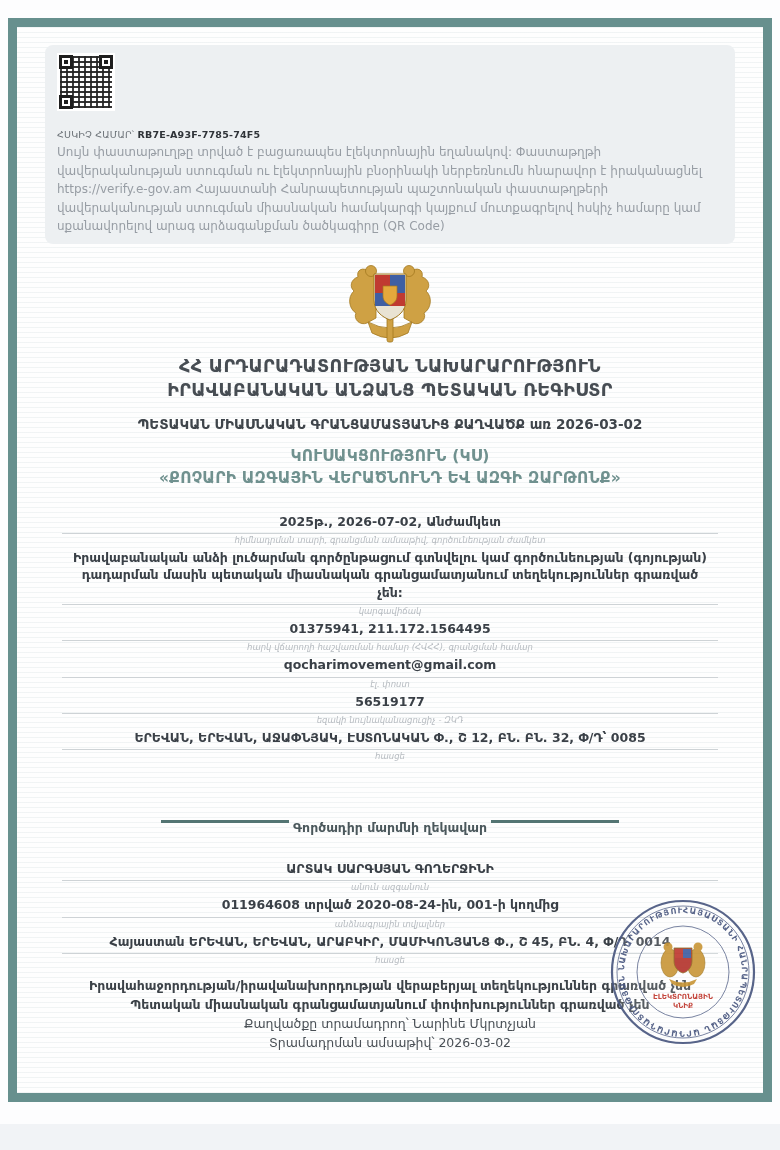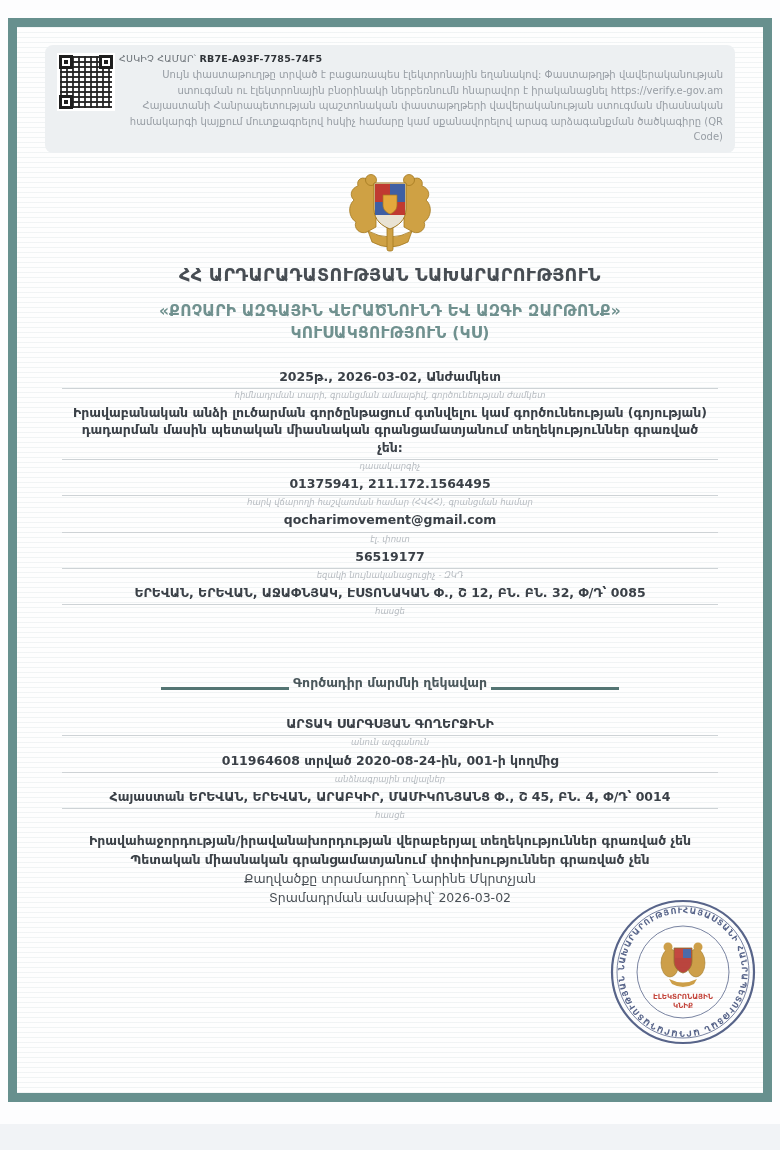--- a/index.html
+++ b/index.html
@@ -15,50 +15,50 @@
     position:absolute; left:8px; top:18px; width:764px; height:1084px;
     background:#67908e; padding:9px;
   }
   .doc-inner {
     width:100%; height:100%; background:#fefefe; position:relative; overflow:hidden;
     background-image:repeating-linear-gradient(180deg, rgba(186,203,206,0.20) 0 1px, rgba(255,255,255,0) 1px 5px);
   }
   
   .verify-block {
     margin:18px auto 0; width:690px; background:#edf0f2; border-radius:8px;
-    padding:8px 12px; display:flex; gap:4px; align-items:flex-start;
+    padding:8px 12px; display:flex; gap:18px; align-items:flex-start;flex-direction:column;
   }
   .qr { width:58px; height:58px; background:#fff; position:relative; flex:0 0 58px; }
   .qr-noise {
     position:absolute; inset:3px;
     background:
       repeating-linear-gradient(0deg, rgba(35,35,35,0.92) 0 2px, transparent 2px 5px),
       repeating-linear-gradient(90deg, rgba(35,35,35,0.88) 0 2px, transparent 2px 6px),
       repeating-linear-gradient(45deg, transparent 0 4px, rgba(255,255,255,0.95) 4px 6px);
   }
   .finder { position:absolute; width:14px; height:14px; border:3px solid #1e1e1e; background:#fff; }
   .finder::after { content:""; position:absolute; inset:2px; background:#1e1e1e; }
   .f-tl { top:2px; left:2px; } .f-tr { top:2px; right:2px; } .f-bl { bottom:2px; left:2px; }
   .verify-text { flex:1; }
   .control-line { font-size:9.5px; color:#6a7076; letter-spacing:.2px; }
   .control-number { font-weight:bold; color:#2f3338; }
-  .verify-paragraph { margin-top:3px; font-size:10px; line-height:1.55; color:#979da4;text-align:right; }
+  .verify-paragraph { margin-top:3px; font-size:12px; line-height:1.55; color:#979da4; }
   
   .arms { display:block; margin:12px auto 0; }
   .ministry-title { margin-top:8px; text-align:center; font-weight:bold; font-size:17.5px; line-height:1.4; color:#474d53; letter-spacing:.3px; }
   .extract-title { margin-top:13px; text-align:center; font-weight:bold; font-size:13.5px; color:#3f454b; }
   .org-name { margin-top:13px; text-align:center; font-weight:bold; font-size:15.5px; line-height:1.45; color:#70918f; letter-spacing:.2px; }
   
   .fields { margin-top:22px; }
   .field { width:656px; margin:0 auto 2px; text-align:center; }
   .fv { font-weight:bold; font-size:12.5px; color:#3a4047; line-height:1.38; padding:1px 6px 3px; }
   .fsep { border-top:1px solid #ced3d6; }
   .fl { font-style:italic; font-size:8.5px; color:#b6bbc0; padding-top:1px; line-height:1.3; }
   
-  .sig-row { display:flex; align-items:flex-end; justify-content:center; gap:4px; margin-top:58px; }
+  .sig-row { display:flex; align-items:flex-start; justify-content:center; gap:4px; margin-top:58px; }
   .sig-line { width:128px; height:3px; background:#547573; }
   .sig-title { font-size:12.5px; font-weight:bold; color:#4b585c; }
   .person-fields { margin-top:24px; }
   
   .footer { margin-top:10px; text-align:center; }
   .footer-bold { font-weight:bold; font-size:12.5px; line-height:1.55; color:#3c4248; }
   .footer-reg { font-size:12.5px; line-height:1.5; color:#4a5056; }
   
   .seal { position:absolute; left:608px; top:897px; width:150px; height:150px; opacity:.92; }
 </style>
@@ -100,36 +100,38 @@
         <rect x="35" y="19" width="15" height="18" fill="#c03a31"></rect>
         <rect x="50" y="19" width="15" height="18" fill="#3f5fa3"></rect>
         <rect x="35" y="37" width="15" height="13" fill="#3f5fa3"></rect>
         <rect x="50" y="37" width="15" height="13" fill="#c03a31"></rect>
         <path d="M43,30 h14 v10 c0,5 -3.5,7.5 -7,9 c-3.5,-1.5 -7,-4 -7,-9 Z" fill="#e4a83c" stroke="#a3781f" stroke-width="0.7"></path>
       </g>
     </svg>
 
     <div class="ministry-title">
       <div>ՀՀ ԱՐԴԱՐԱԴԱՏՈՒԹՅԱՆ ՆԱԽԱՐԱՐՈՒԹՅՈՒՆ</div>
-    </div>
+      <div>ԻՐԱՎԱԲԱՆԱԿԱՆ ԱՆՁԱՆՑ ՊԵՏԱԿԱՆ ՌԵԳԻՍՏՐ</div>
+    </div>
+    <div class="extract-title">ՊԵՏԱԿԱՆ ՄԻԱՍՆԱԿԱՆ ԳՐԱՆՑԱՄԱՏՅԱՆԻՑ ՔԱՂՎԱԾՔ առ 2026-03-02</div>
     <div class="org-name">
+      <div>ԿՈՒՍԱԿՑՈՒԹՅՈՒՆ (ԿՍ)</div>
       <div>«ՔՈՉԱՐԻ ԱԶԳԱՅԻՆ ՎԵՐԱԾՆՈՒՆԴ ԵՎ ԱԶԳԻ ԶԱՐԹՈՆՔ»</div>
-      <div>ԿՈՒՍԱԿՑՈՒԹՅՈՒՆ (ԿՍ)</div>
     </div>
 
     <div class="fields">
       <div class="field">
-        <div class="fv">2025թ., 2026-03-02, Անժամկետ</div>
+        <div class="fv">2025թ., 2026-07-02, Անժամկետ</div>
         <div class="fsep"></div>
         <div class="fl">հիմնադրման տարի, գրանցման ամսաթիվ, գործունեության ժամկետ</div>
       </div>
       <div class="field">
         <div class="fv">Իրավաբանական անձի լուծարման գործընթացում գտնվելու կամ գործունեության (գոյության) դադարման մասին պետական միասնական գրանցամատյանում տեղեկություններ գրառված չեն:</div>
         <div class="fsep"></div>
-        <div class="fl">դասակարգիչ</div>
+        <div class="fl">կարգավիճակ</div>
       </div>
       <div class="field">
         <div class="fv">01375941, 211.172.1564495</div>
         <div class="fsep"></div>
         <div class="fl">հարկ վճարողի հաշվառման համար (ՀՎՀՀ), գրանցման համար</div>
       </div>
       <div class="field">
         <div class="fv">qocharimovement@gmail.com</div>
         <div class="fsep"></div>
         <div class="fl">էլ. փոստ</div>

